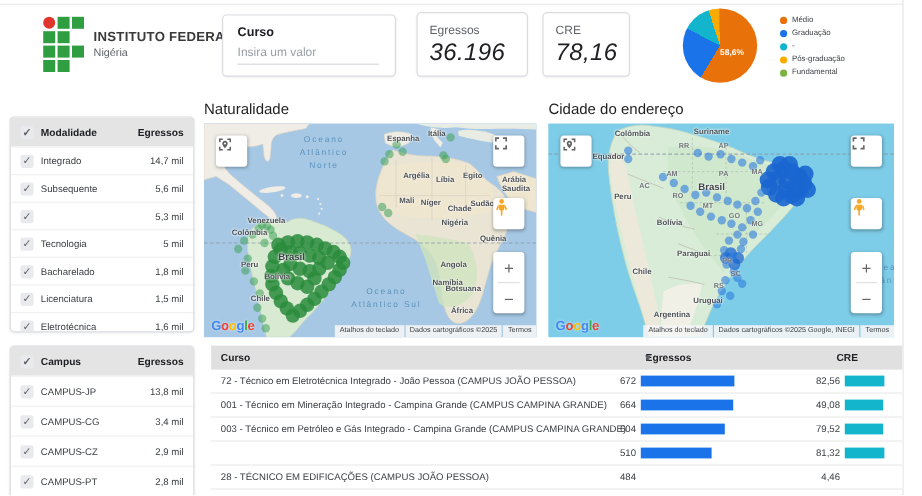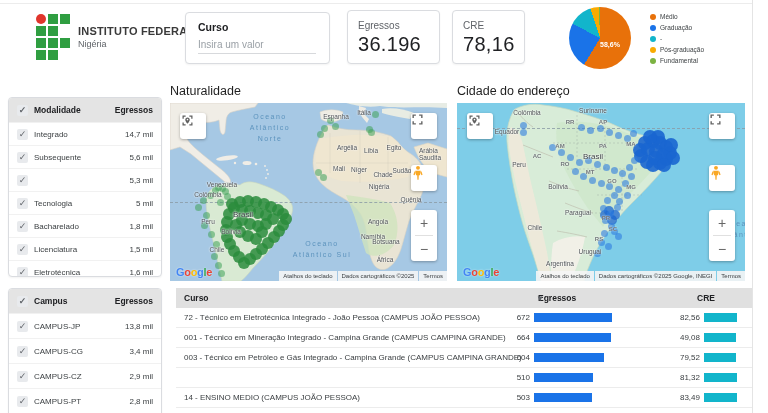--- a/index.html
+++ b/index.html
@@ -20,21 +20,21 @@
   
   .card{position:absolute;background:#fff;border:1px solid #dadce0;border-radius:4px;box-shadow:0 1px 2px rgba(0,0,0,.05);}
   .curso-card{left:185px;top:12px;width:143px;height:50px;}
   .cc-label{margin:8px 0 0 12px;font-size:10.5px;font-weight:bold;color:#202124;}
   .cc-input{display:block;margin:6px 0 0 12px;border:none;border-bottom:1px solid #d7d9dc;width:118px;
             font-size:10px;color:#3c4043;outline:none;padding:0 0 3px;font-family:inherit;background:transparent;}
   .cc-input::placeholder{color:#9aa0a6;}
   .sc0{left:347px;top:10px;width:91px;height:52px;}
   .sc1{left:452px;top:10px;width:71px;height:52px;}
   .sc-label{margin:9px 0 0 10px;font-size:10px;color:#5f6368;}
-  .sc-value{margin:2px 0 0 10px;font-size:20px;color:#202124;letter-spacing:.3px;}
+  .sc-value{margin:2px 0 0 10px;font-size:20px;color:#202124;letter-spacing:.3px;font-style:italic;}
 
   
   .pie{position:absolute;left:569px;top:7px;width:62px;height:62px;border-radius:50%;}
   .pie-label{position:absolute;left:41px;top:37px;transform:translate(-50%,-50%);color:#fff;font-size:7px;font-weight:bold;}
   .legend{position:absolute;left:650px;top:13px;display:flex;flex-direction:column;gap:4px;}
   .legend-item{display:flex;align-items:center;gap:4px;}
   .legend-dot{width:6px;height:6px;border-radius:50%;flex:none;}
   .legend-txt{font-size:6.5px;color:#3c4043;white-space:nowrap;}
 
   
@@ -53,21 +53,21 @@
   .map-title{position:absolute;font-size:12.5px;color:#1f1f1f;}
   #t1{left:170px;top:84px;} #t2{left:457px;top:84px;}
   .map{position:absolute;top:103px;height:178px;overflow:hidden;}
   #map1{left:170px;width:277px;background:#a6c8e4;}
   #map2{left:457px;width:288px;background:#7ecde8;}
   .map svg{position:absolute;left:0;top:0;}
   .equator{position:absolute;left:0;right:0;border-top:1px dashed #8a9aa5;opacity:.8;}
   .mk{position:absolute;border-radius:50%;}
   .ml{position:absolute;transform:translate(-50%,-50%);pointer-events:none;white-space:pre;}
   .ml-ocean{color:#5c93bd;font-size:7px;letter-spacing:1.5px;text-align:center;white-space:pre-line;line-height:1.6;}
-  .ml-country{color:#4e5256;font-size:6.5px;font-weight:normal;text-shadow:0 0 2px #fff,0 0 2px #fff;}
+  .ml-country{color:#4e5256;font-size:6.5px;font-weight:bold;text-shadow:0 0 2px #fff,0 0 2px #fff;}
   .ml-big{font-size:8px;color:#3f4347;}
   .ml-state{color:#73787c;font-size:6px;font-weight:bold;text-shadow:0 0 2px #fff;}
   .map-btn{position:absolute;width:26px;height:26px;background:#fff;border-radius:3px;
            box-shadow:0 1px 3px rgba(0,0,0,.3);display:flex;align-items:center;justify-content:center;}
   .btn-recenter{left:10px;top:10px;} .btn-fs{right:10px;top:10px;} .btn-peg{right:10px;top:62px;}
   .zoom-box{position:absolute;right:10px;top:107px;width:26px;background:#fff;border-radius:3px;
             box-shadow:0 1px 3px rgba(0,0,0,.3);display:flex;flex-direction:column;align-items:center;}
   .zoom-btn{width:26px;height:25px;display:flex;align-items:center;justify-content:center;font-size:14px;color:#666;}
   .zoom-div{width:18px;border-top:1px solid #e0e0e0;}
   .g-logo{position:absolute;left:6px;bottom:3px;font-size:11px;font-weight:bold;letter-spacing:-.3px;
@@ -593,26 +593,19 @@
           <span class="ct-cre-num">79,52</span>
           <span class="ct-bar" style="left: 528px; width: 31.808px; background: rgb(18, 181, 203);"></span>
         </div>
         <div class="ct-row">
           <span class="ct-egr-num">510</span>
           <span class="ct-bar" style="left: 358px; width: 59.1964px; background: rgb(26, 115, 232);"></span>
           <span class="ct-cre-num">81,32</span>
           <span class="ct-bar" style="left: 528px; width: 32.528px; background: rgb(18, 181, 203);"></span>
         </div>
         <div class="ct-row">
-          <span class="ct-name">14 - ENSINO MEDIO (CAMPUS JOÃO PESSOA)</span>
-          <span class="ct-egr-num">503</span>
-          <span class="ct-bar" style="left: 358px; width: 58.3839px; background: rgb(26, 115, 232);"></span>
-          <span class="ct-cre-num">83,49</span>
-          <span class="ct-bar" style="left: 528px; width: 33.396px; background: rgb(18, 181, 203);"></span>
-        </div>
-        <div class="ct-row">
           <span class="ct-name">28 - TÉCNICO EM EDIFICAÇÕES (CAMPUS JOÃO PESSOA)</span>
           <span class="ct-egr-num">484</span>
           <span class="ct-cre-num">4,46</span>
         </div>
       </div>
   </div>
 </div>
 
 </body></html>

